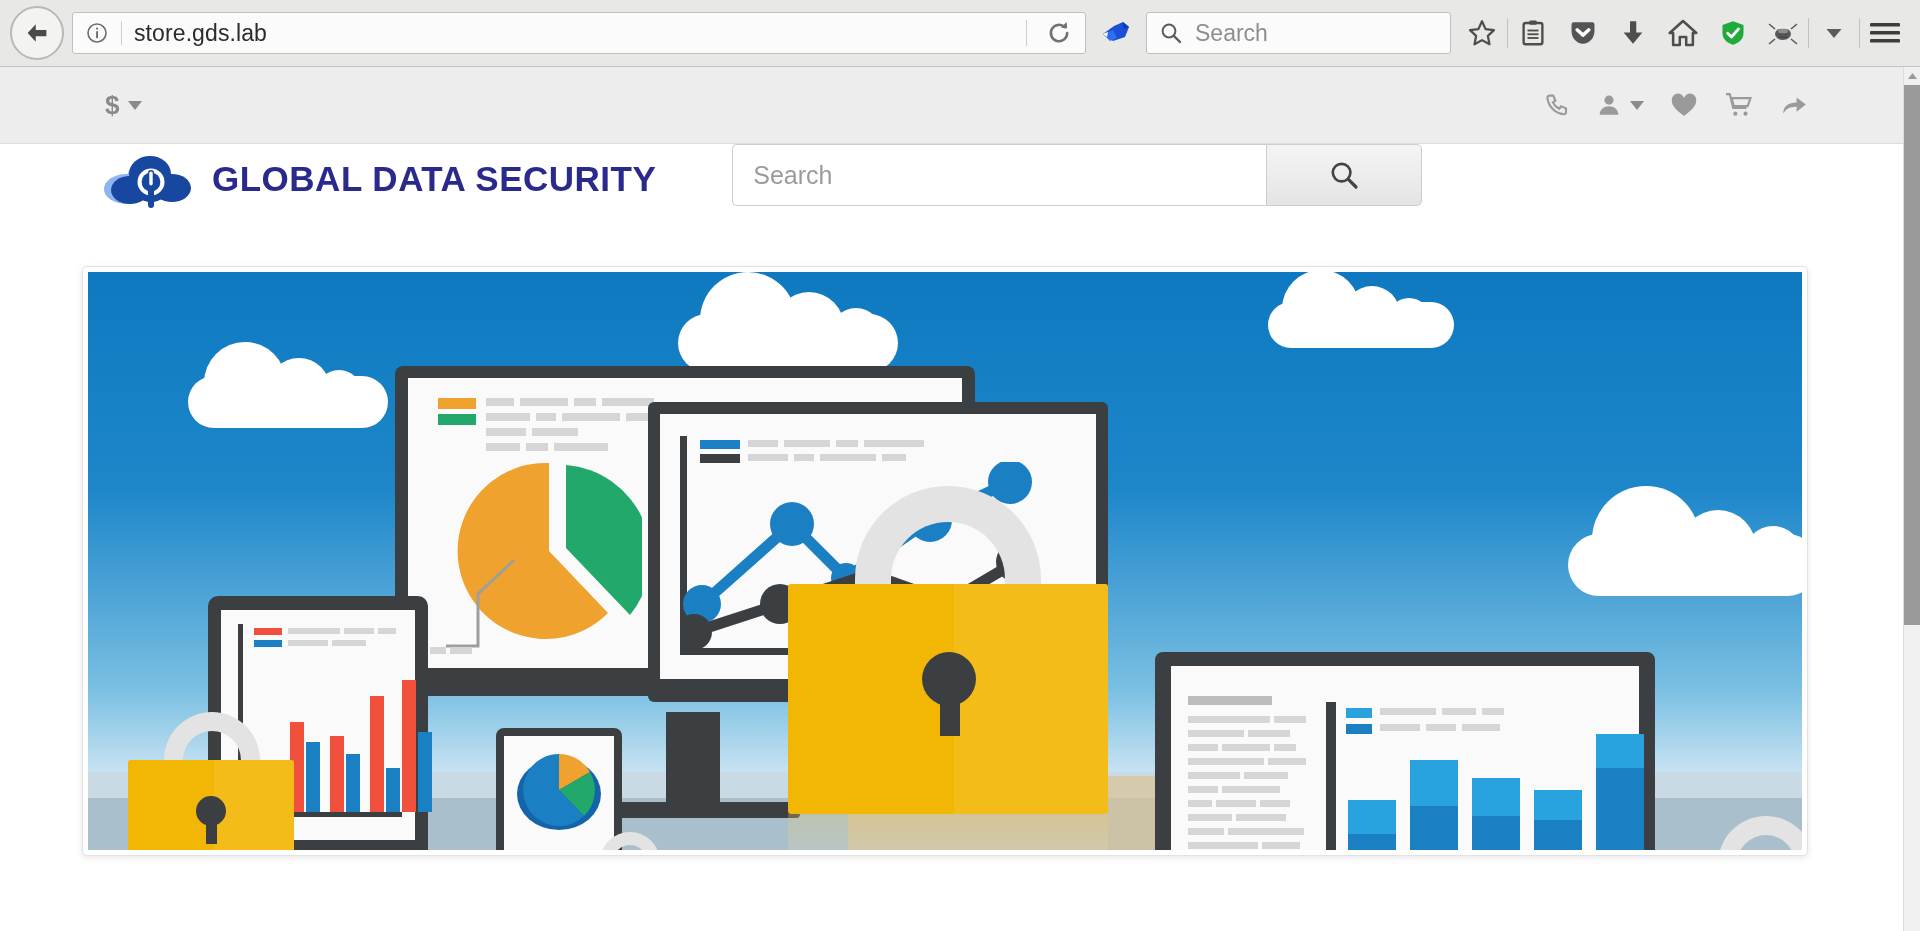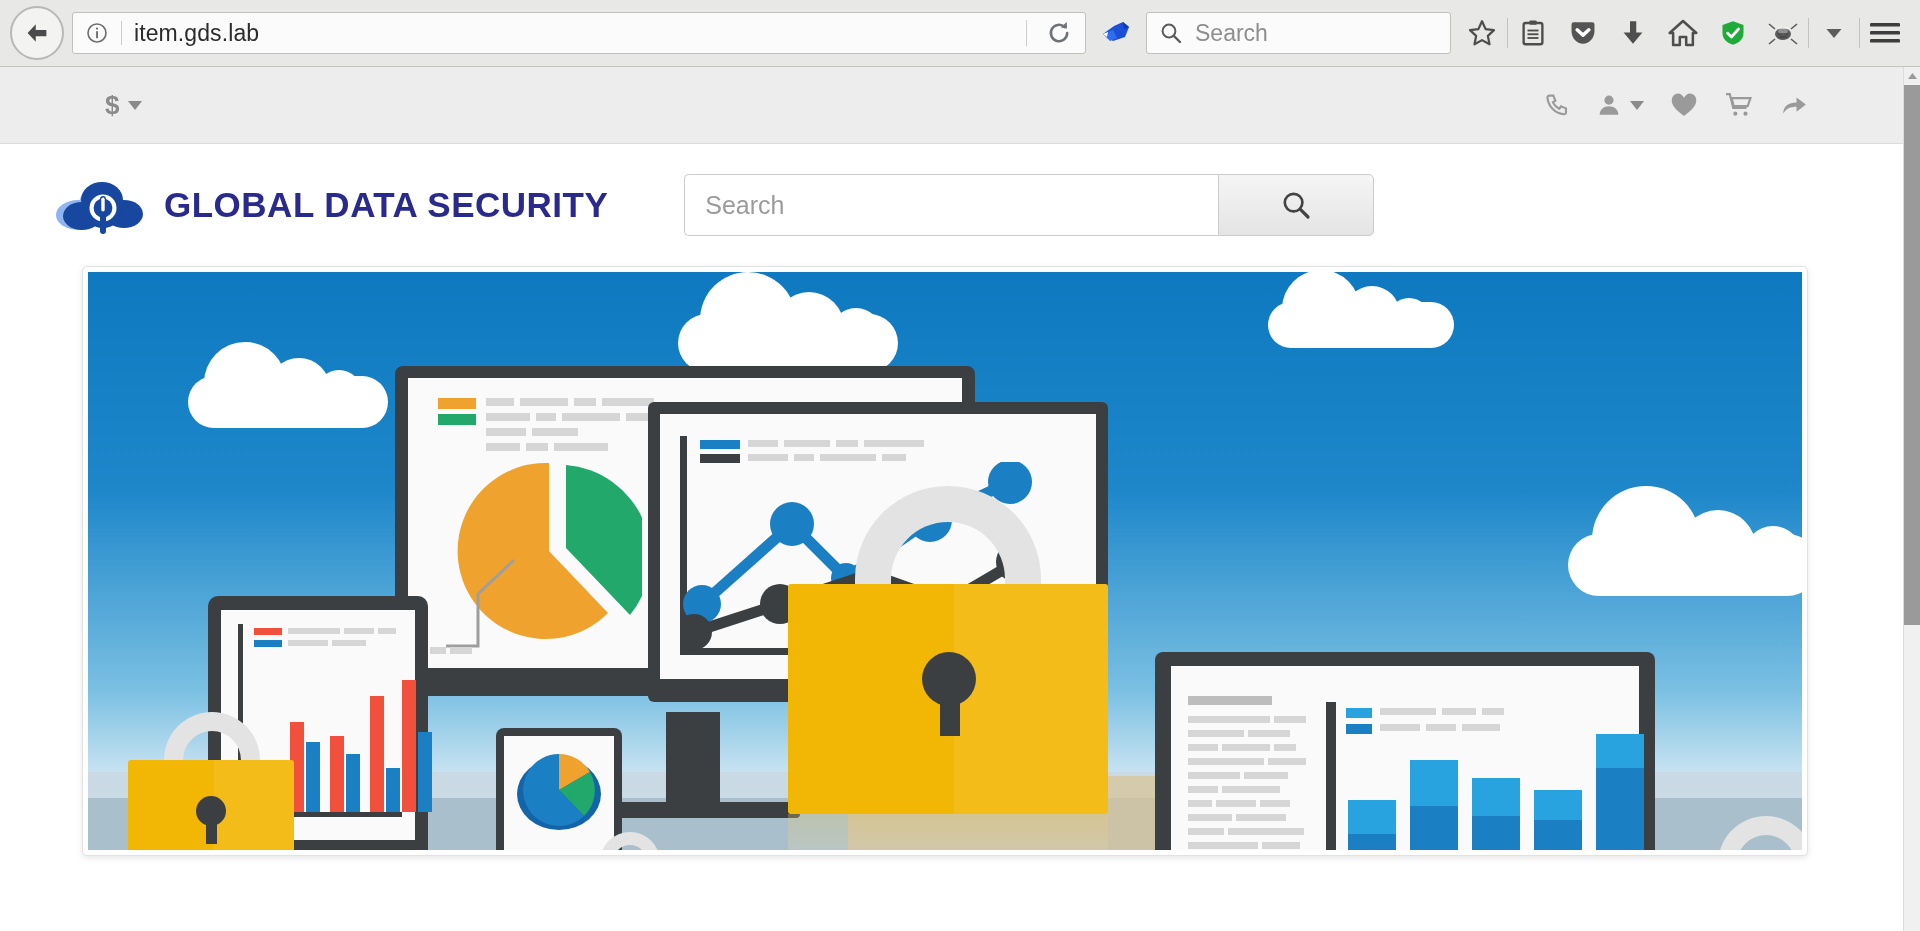--- a/index.html
+++ b/index.html
@@ -145,22 +145,22 @@
   }
   .top-ico {
     display: flex; align-items: center; gap: 8px;
     color: #9a9a9a;
   }
 
   
   #site-header {
     height: 122px;
     background: #ffffff;
-    display: flex; align-items: center;
-    padding: 0 95px 0 52px;
+    display: flex; align-items: flex-start;
+    padding: 0 95px 0 100px;
   }
   #logo-block { display: flex; align-items: center; gap: 16px; flex: 0 0 auto; }
   #logo-text {
     font-family: "Liberation Sans", sans-serif;
     font-size: 35px;
     font-weight: bold;
     color: #2a2a8c;
     letter-spacing: .5px;
     white-space: nowrap;
   }
@@ -255,21 +255,21 @@
 
   <div class="urlbar">
     <span class="info-ico">
       <svg width="24" height="24" viewBox="0 0 24 24">
         <circle cx="12" cy="12" r="9" fill="none" stroke="#6d6d6d" stroke-width="1.6"></circle>
         <circle cx="12" cy="7.6" r="1.1" fill="#6d6d6d"></circle>
         <rect x="11.1" y="10.2" width="1.9" height="7" fill="#6d6d6d"></rect>
       </svg>
     </span>
     <span class="url-divider"></span>
-    <span class="url-text">item.gds.lab</span>
+    <span class="url-text">store.gds.lab</span>
     <span class="reload-sep"></span>
     <span class="reload-btn">
       <svg width="28" height="28" viewBox="0 0 24 24">
         <path d="M19 12a7 7 0 1 1-2.1-5" fill="none" stroke="#6e7277" stroke-width="2.2" stroke-linecap="round"></path>
         <path d="M18.6 2.6 L18.9 8.1 L13.6 7.3 Z" fill="#6e7277"></path>
       </svg>
     </span>
   </div>
 
   <div class="ext-blue">

